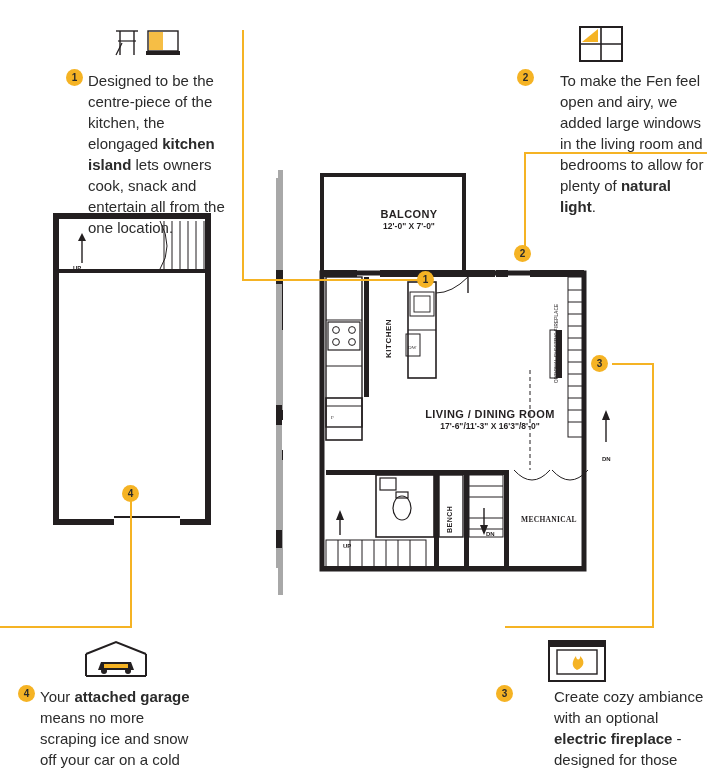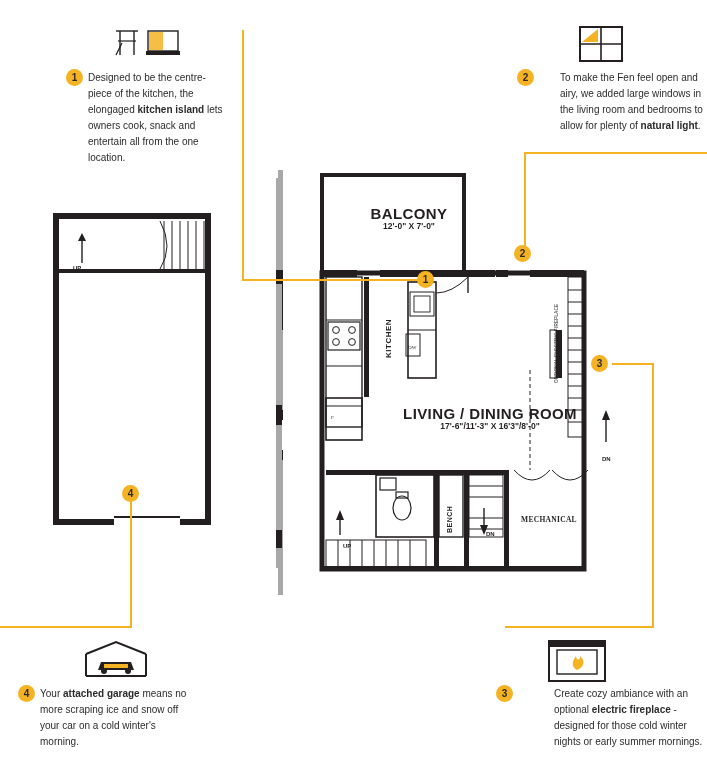--- a/index.html
+++ b/index.html
@@ -31,22 +31,22 @@
     font-size: 10px;
     font-weight: bold;
     line-height: 17px;
     text-align: center;
     z-index: 40;
   }
 
   
   .calloutText {
     position: absolute;
-    font-size: 10px;
-    line-height: 16px;
+    font-size: 15px;
+    line-height: 21px;
     color: #2b2b2b;
     z-index: 30;
   }
   .calloutText b { font-weight: bold; }
 
   
   .line {
     position: absolute;
     background: #f5b324;
     z-index: 5;
@@ -55,21 +55,21 @@
   
   .wall { position: absolute; background: #231f20; }
   .wallGrey { position: absolute; background: #a8a8a8; }
   .room {
     position: absolute;
     text-align: center;
     font-size: 9.5px;
     line-height: 12px;
     color: #231f20;
   }
-  .roomName { font-weight: bold; letter-spacing: 0.4px; font-size: 15px; }
+  .roomName { font-weight: bold; letter-spacing: 0.4px; font-size: 11px; }
   .roomDim { font-weight: bold; font-size: 8.5px; }
   .vlabel {
     position: absolute;
     font-size: 8px;
     font-weight: bold;
     letter-spacing: 0.5px;
     transform-origin: 0 0;
     transform: rotate(-90deg);
     white-space: nowrap;
     color: #231f20;

